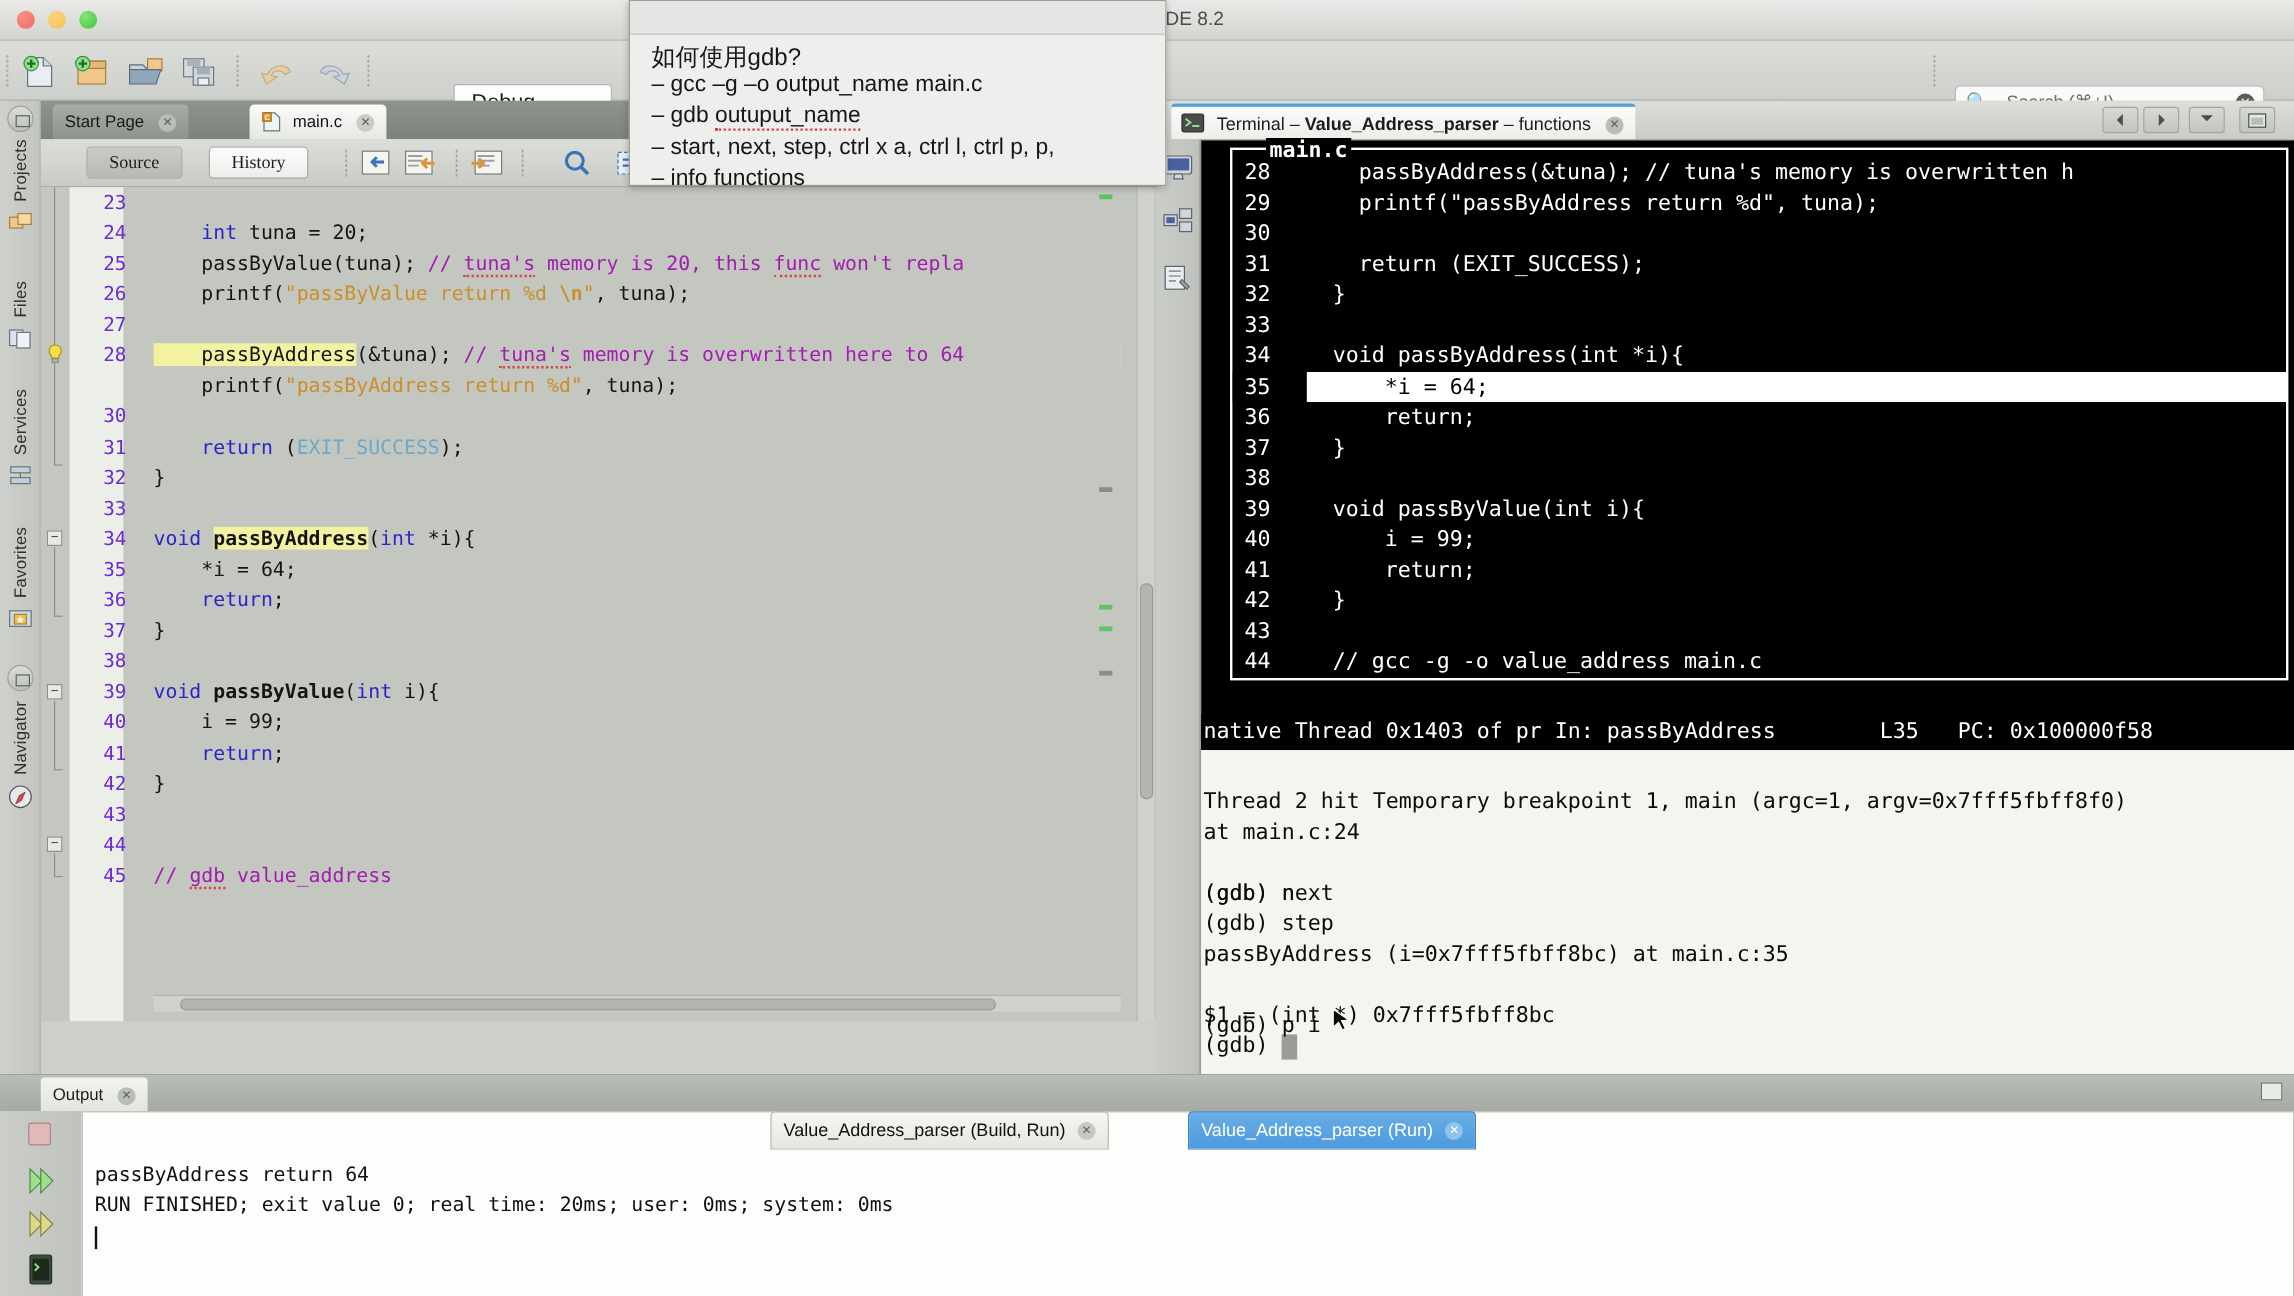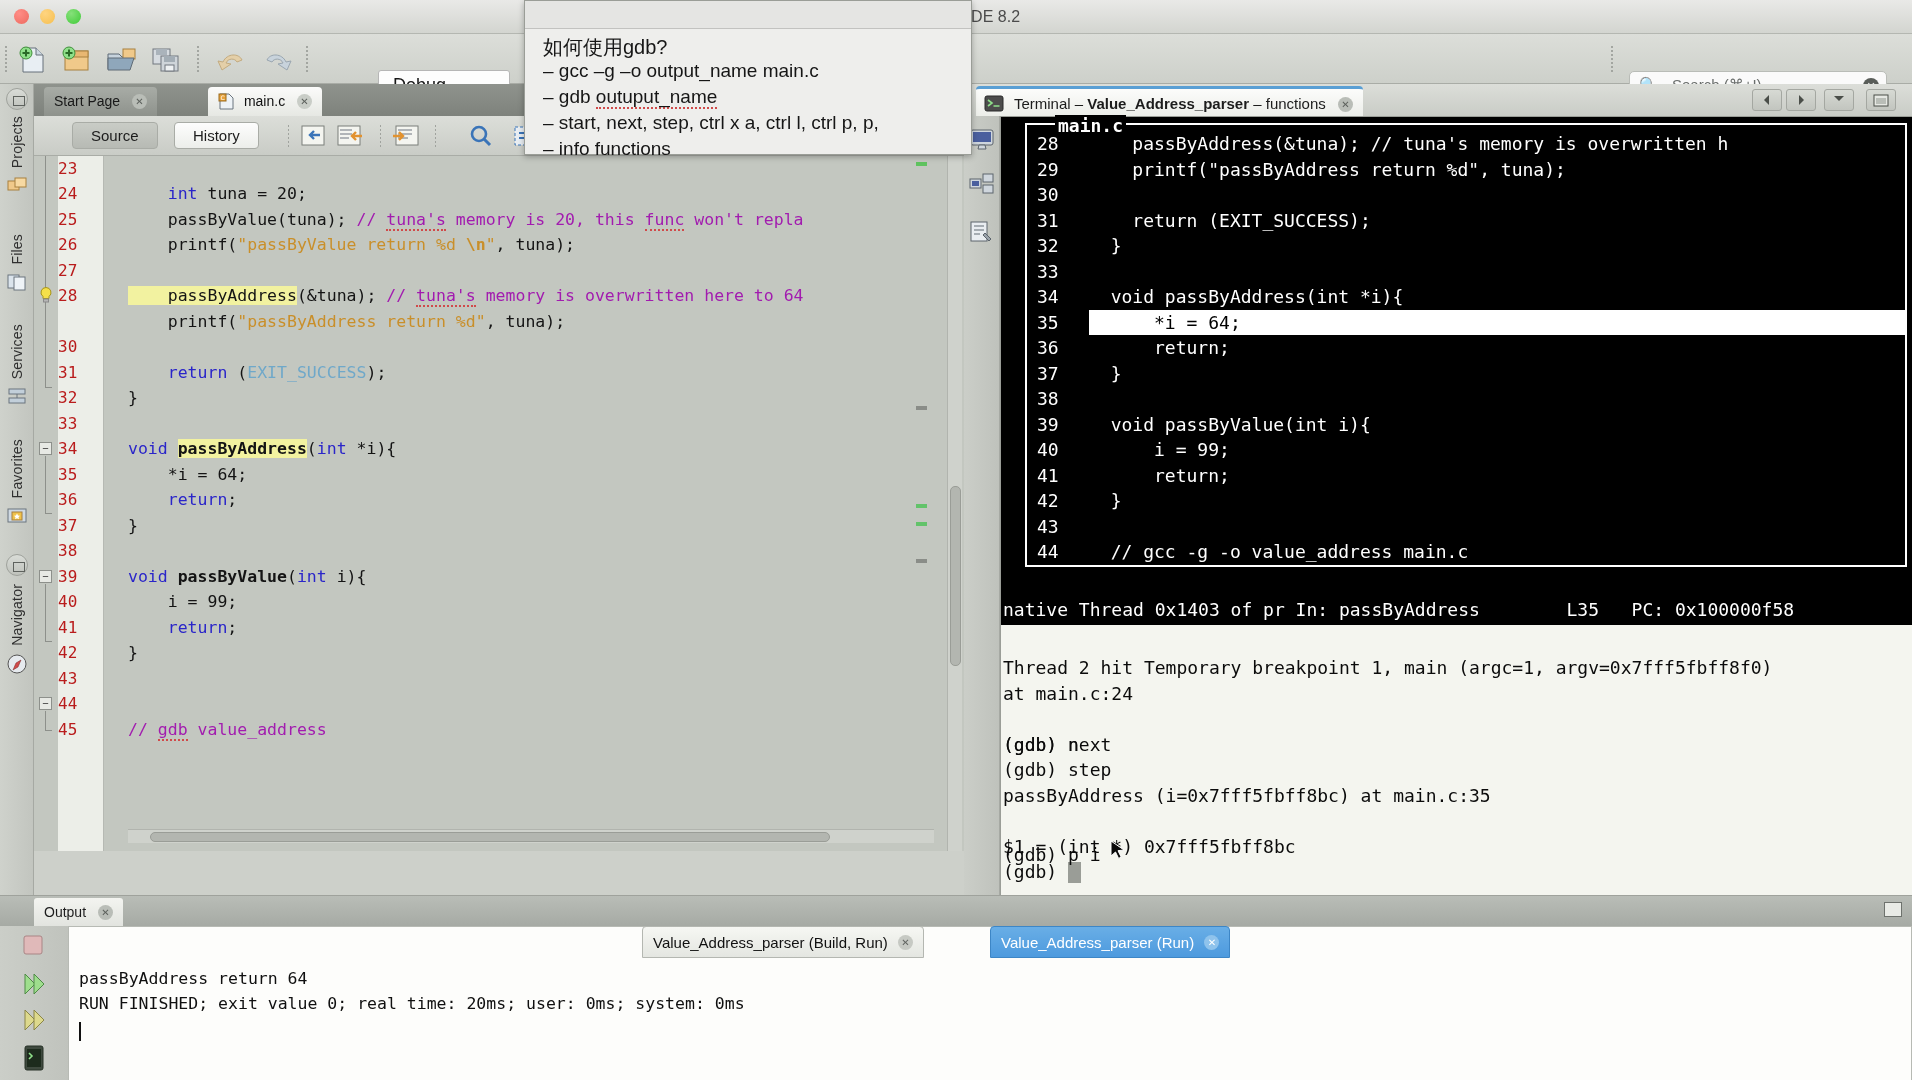--- a/index.html
+++ b/index.html
@@ -86,39 +86,39 @@
      padding:0 10px; line-height:29px; font-size:14px; cursor:pointer; }
   .ed-tab.inactive { background:linear-gradient(#a8aca6,#8e928c); color:#181818; }
   .ed-tab.active { background:linear-gradient(#fbfbfa,#e6e8e3); color:#111; }
   .tabclose { display:inline-block; width:15px;height:15px;border-radius:50%;
     background:#b9bdb7; color:#5c605c; font-size:10px; line-height:15px; text-align:center;
     margin-left:8px; vertical-align:1px; }
   .active .tabclose{ background:#c9cdc7; }
   .cicon { display:inline-block; width:17px;height:17px;vertical-align:-4px;margin-right:5px; }
 
   #edtoolbar { position:absolute; left:0; top:32px; width:930px; height:40px;
-     background:linear-gradient(#dcded9,#c9ccc6); border-bottom:1px solid #a9aca6; }
+     background:linear-gradient(#dcded9,#c9ccc6); border-bottom:1px solid #a9aca6;font-family:Liberation Serif, serif; }
   .seg { position:absolute; top:6px; height:27px; line-height:26px; font-size:15px;
     border:1px solid #a9aca6; border-radius:4px; padding:0 18px; cursor:pointer; }
   .seg.on { background:linear-gradient(#c9ccc6,#b7bab4); }
   .seg.off { background:linear-gradient(#fdfdfd,#eceeea); }
   .edicon { position:absolute; top:6px; width:34px; height:28px; cursor:pointer; }
   .dots { position:absolute; top:8px; width:3px; height:24px;
      background-image:radial-gradient(#a0a39e 1px, transparent 1px); background-size:3px 4px; }
 
   #code-area { position:absolute; left:0; top:72px; width:930px; height:695px; background:#c3c7c0; }
   #gutter { position:absolute; left:24px; top:0; width:46px; height:695px;
     background:#eceee8; border-right:1px solid #b6b9b3; }
   #glyph-margin { position:absolute; left:70px; top:0; width:24px; height:695px; background:#c3c7c0; }
   #code-scroll { position:absolute; left:94px; top:0; right:30px; height:695px; overflow:hidden;
     background:#c3c7c0; }
   .cl { position:absolute; left:0; height:25.5px; line-height:25.5px; white-space:pre;
     font-family:"DejaVu Sans Mono", monospace; font-size:16.5px; color:#141414; }
   .ln { position:absolute; right:9px; height:25.5px; line-height:25.5px;
-    font-family:"DejaVu Sans Mono", monospace; font-size:16px; color:#b91c1c; }
+    font-family:"DejaVu Sans Mono", monospace; font-size:16px; color:#6d28d9;padding-left:28px; }
   .kw { color:#2a25c9; }
   .str { color:#c98f2a; }
   .strb { color:#c98f2a; font-weight:bold; }
   .cmt { color:#a21caf; }
   .mac { color:#6fa8c9; }
   .fn  { font-weight:bold; color:#141414; }
   .hl  { background:#f2f2a0; }
   .curline { position:absolute; left:94px; right:30px; height:25.5px; background:#e6ecef; }
   .squig { border-bottom:2px dotted #d04a4a; }
   .fold { position:absolute; left:5px; top:6px; width:13px; height:13px;

